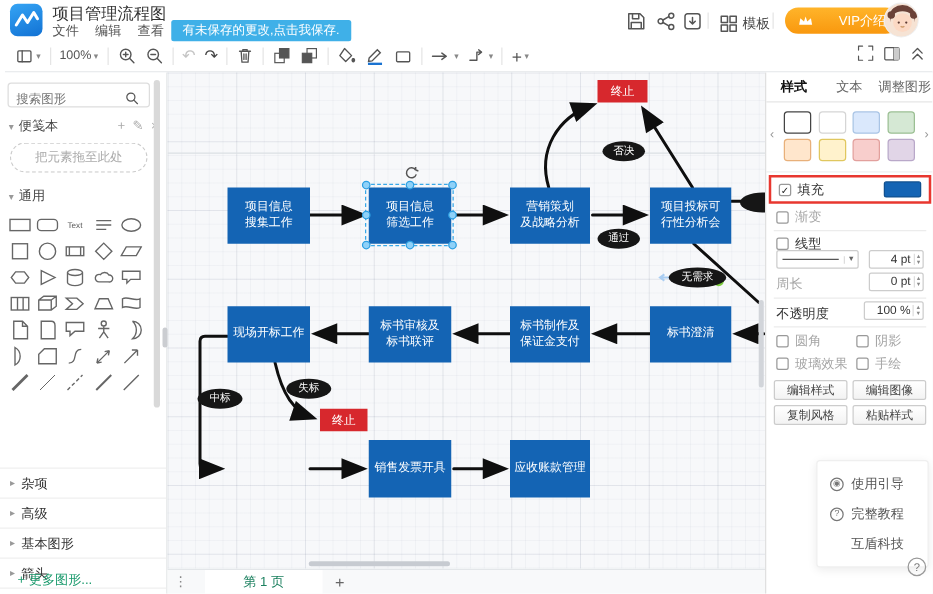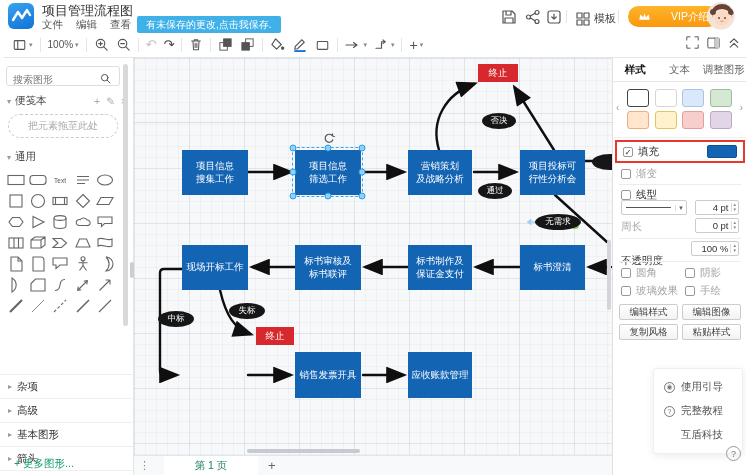--- a/index.html
+++ b/index.html
@@ -649,21 +649,21 @@
   </div>
   <div class="spin" style="left:82px;top:160px;width:44px;">
     <span class="val">0 pt</span>
       <span class="ud">
         <span>▲</span>
         <span>▼</span>
       </span>
   </div>
   <div class="pdiv" style="top:180px;"></div>
 
-  <div class="prow" style="top:196px;align-items:center;">
+  <div class="prow" style="top:186px;align-items:center;">
     <span>不透明度</span>
   </div>
   <div class="spin" style="left:78px;top:183px;width:48px;">
     <span class="val">100 %</span>
       <span class="ud">
         <span>▲</span>
         <span>▼</span>
       </span>
   </div>
   <div class="pdiv" style="top:203px;"></div>

